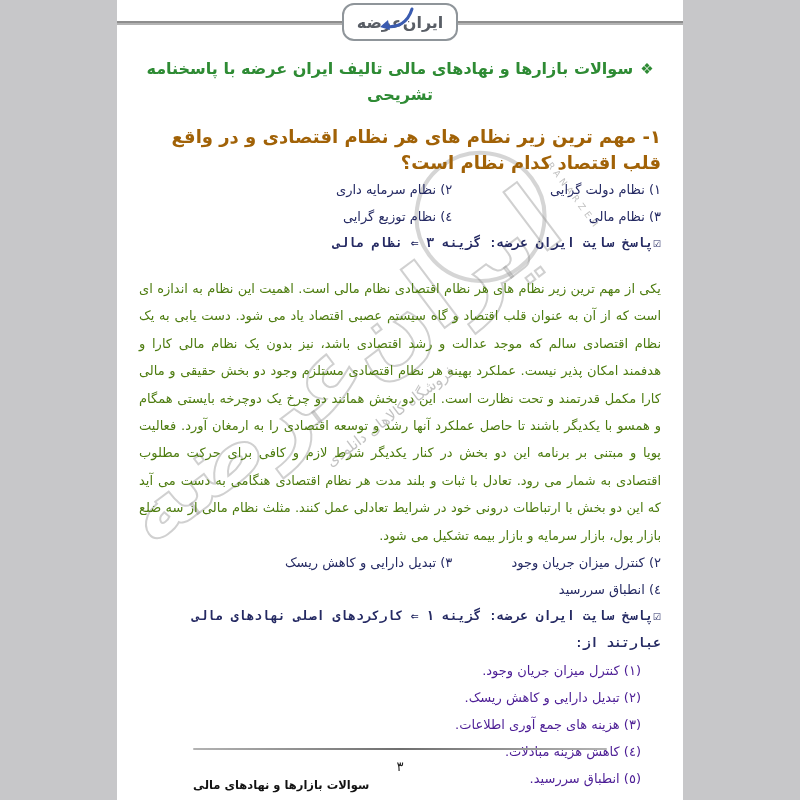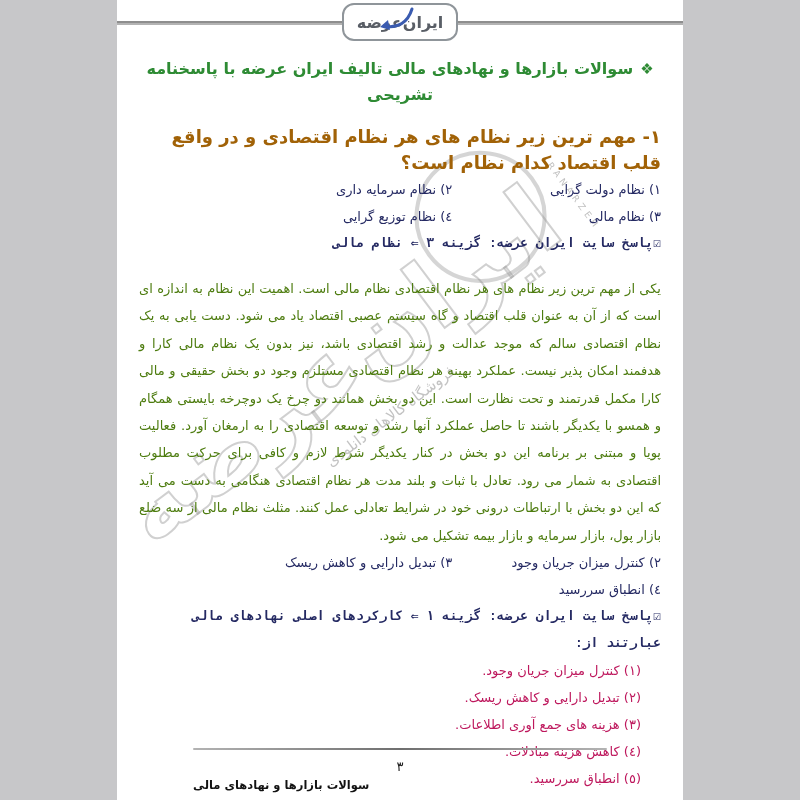--- a/index.html
+++ b/index.html
@@ -85,21 +85,21 @@
   .answer{
     color:#252a63;font-weight:bold;font-size:13px;line-height:27px;font-family:Liberation Mono, monospace;
   }
   .answer .chk{font-size:13px;}
   .expl{
     color:#4d7c0f;font-size:13px;line-height:27.4px;
     text-align:justify;text-justify:inter-word;
     margin-top:18px;
   }
   .alist div{
-    color:#be185d;font-size:13px;line-height:27px;
+    color:#4c1d95;font-size:13px;line-height:27px;
     padding-right:20px;
   }
   
   .footer-rule{
     position:absolute;bottom:50px;left:76px;right:76px;height:2px;
     background:linear-gradient(to right,#b3b3b3,#6f6f6f,#b3b3b3);
     border-radius:2px;z-index:2;
   }
   .page-num{
     position:absolute;bottom:26px;left:0;right:0;

